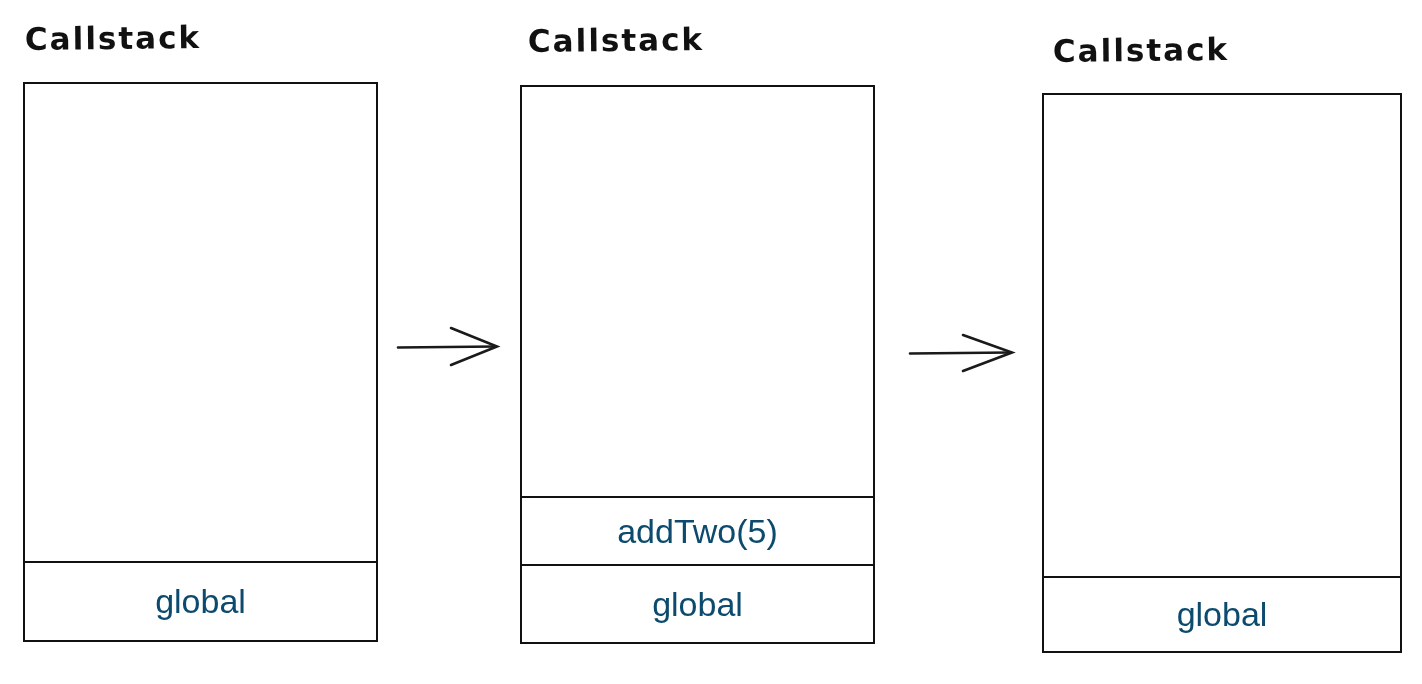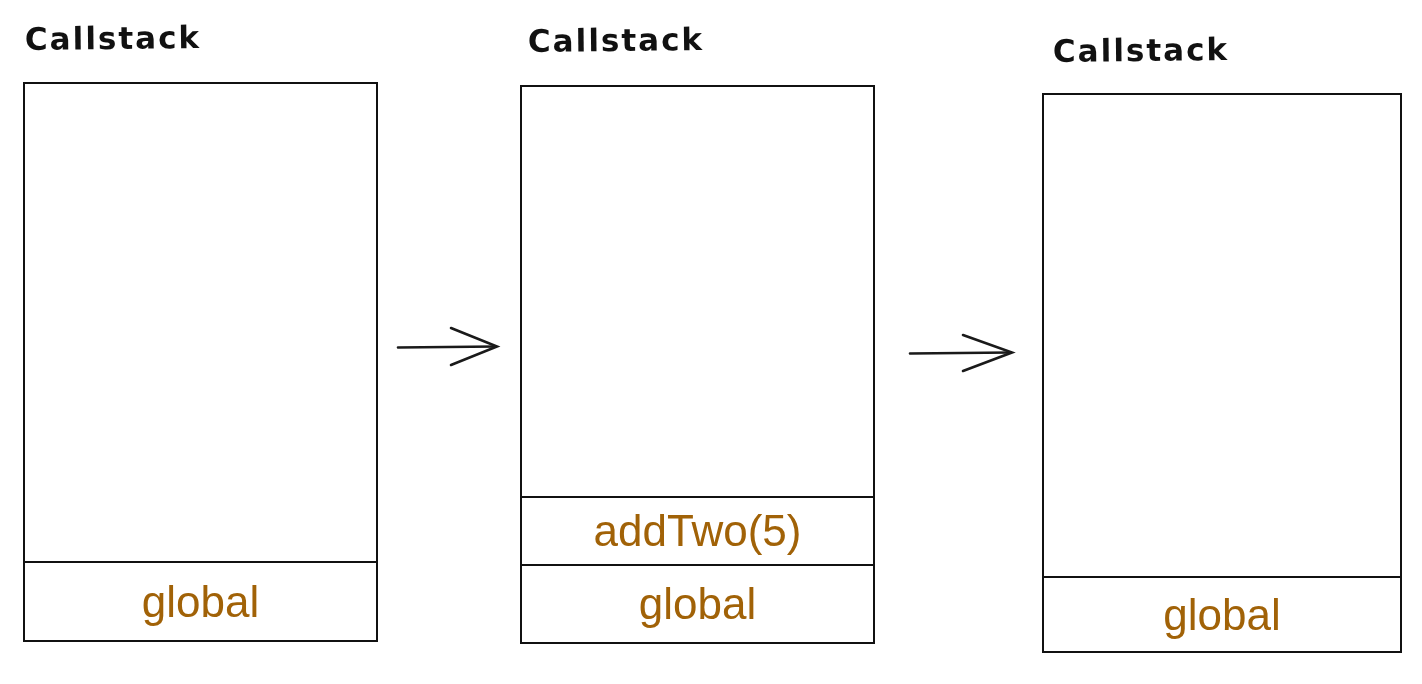--- a/index.html
+++ b/index.html
@@ -37,22 +37,22 @@
   }
   .stack-spacer {
     flex: 1 1 auto;
   }
   .stack-frame {
     flex: 0 0 auto;
     border-top: 2px solid #111111;
     display: flex;
     align-items: center;
     justify-content: center;
-    font-size: 44px;
-    color: #a16207;
+    font-size: 34px;
+    color: #0c4a6e;
     white-space: nowrap;
   }
   .flow-arrow {
     position: absolute;
     overflow: visible;
   }
   .flow-arrow path {
     fill: none;
     stroke: #1a1a1a;
     stroke-width: 2.6;

